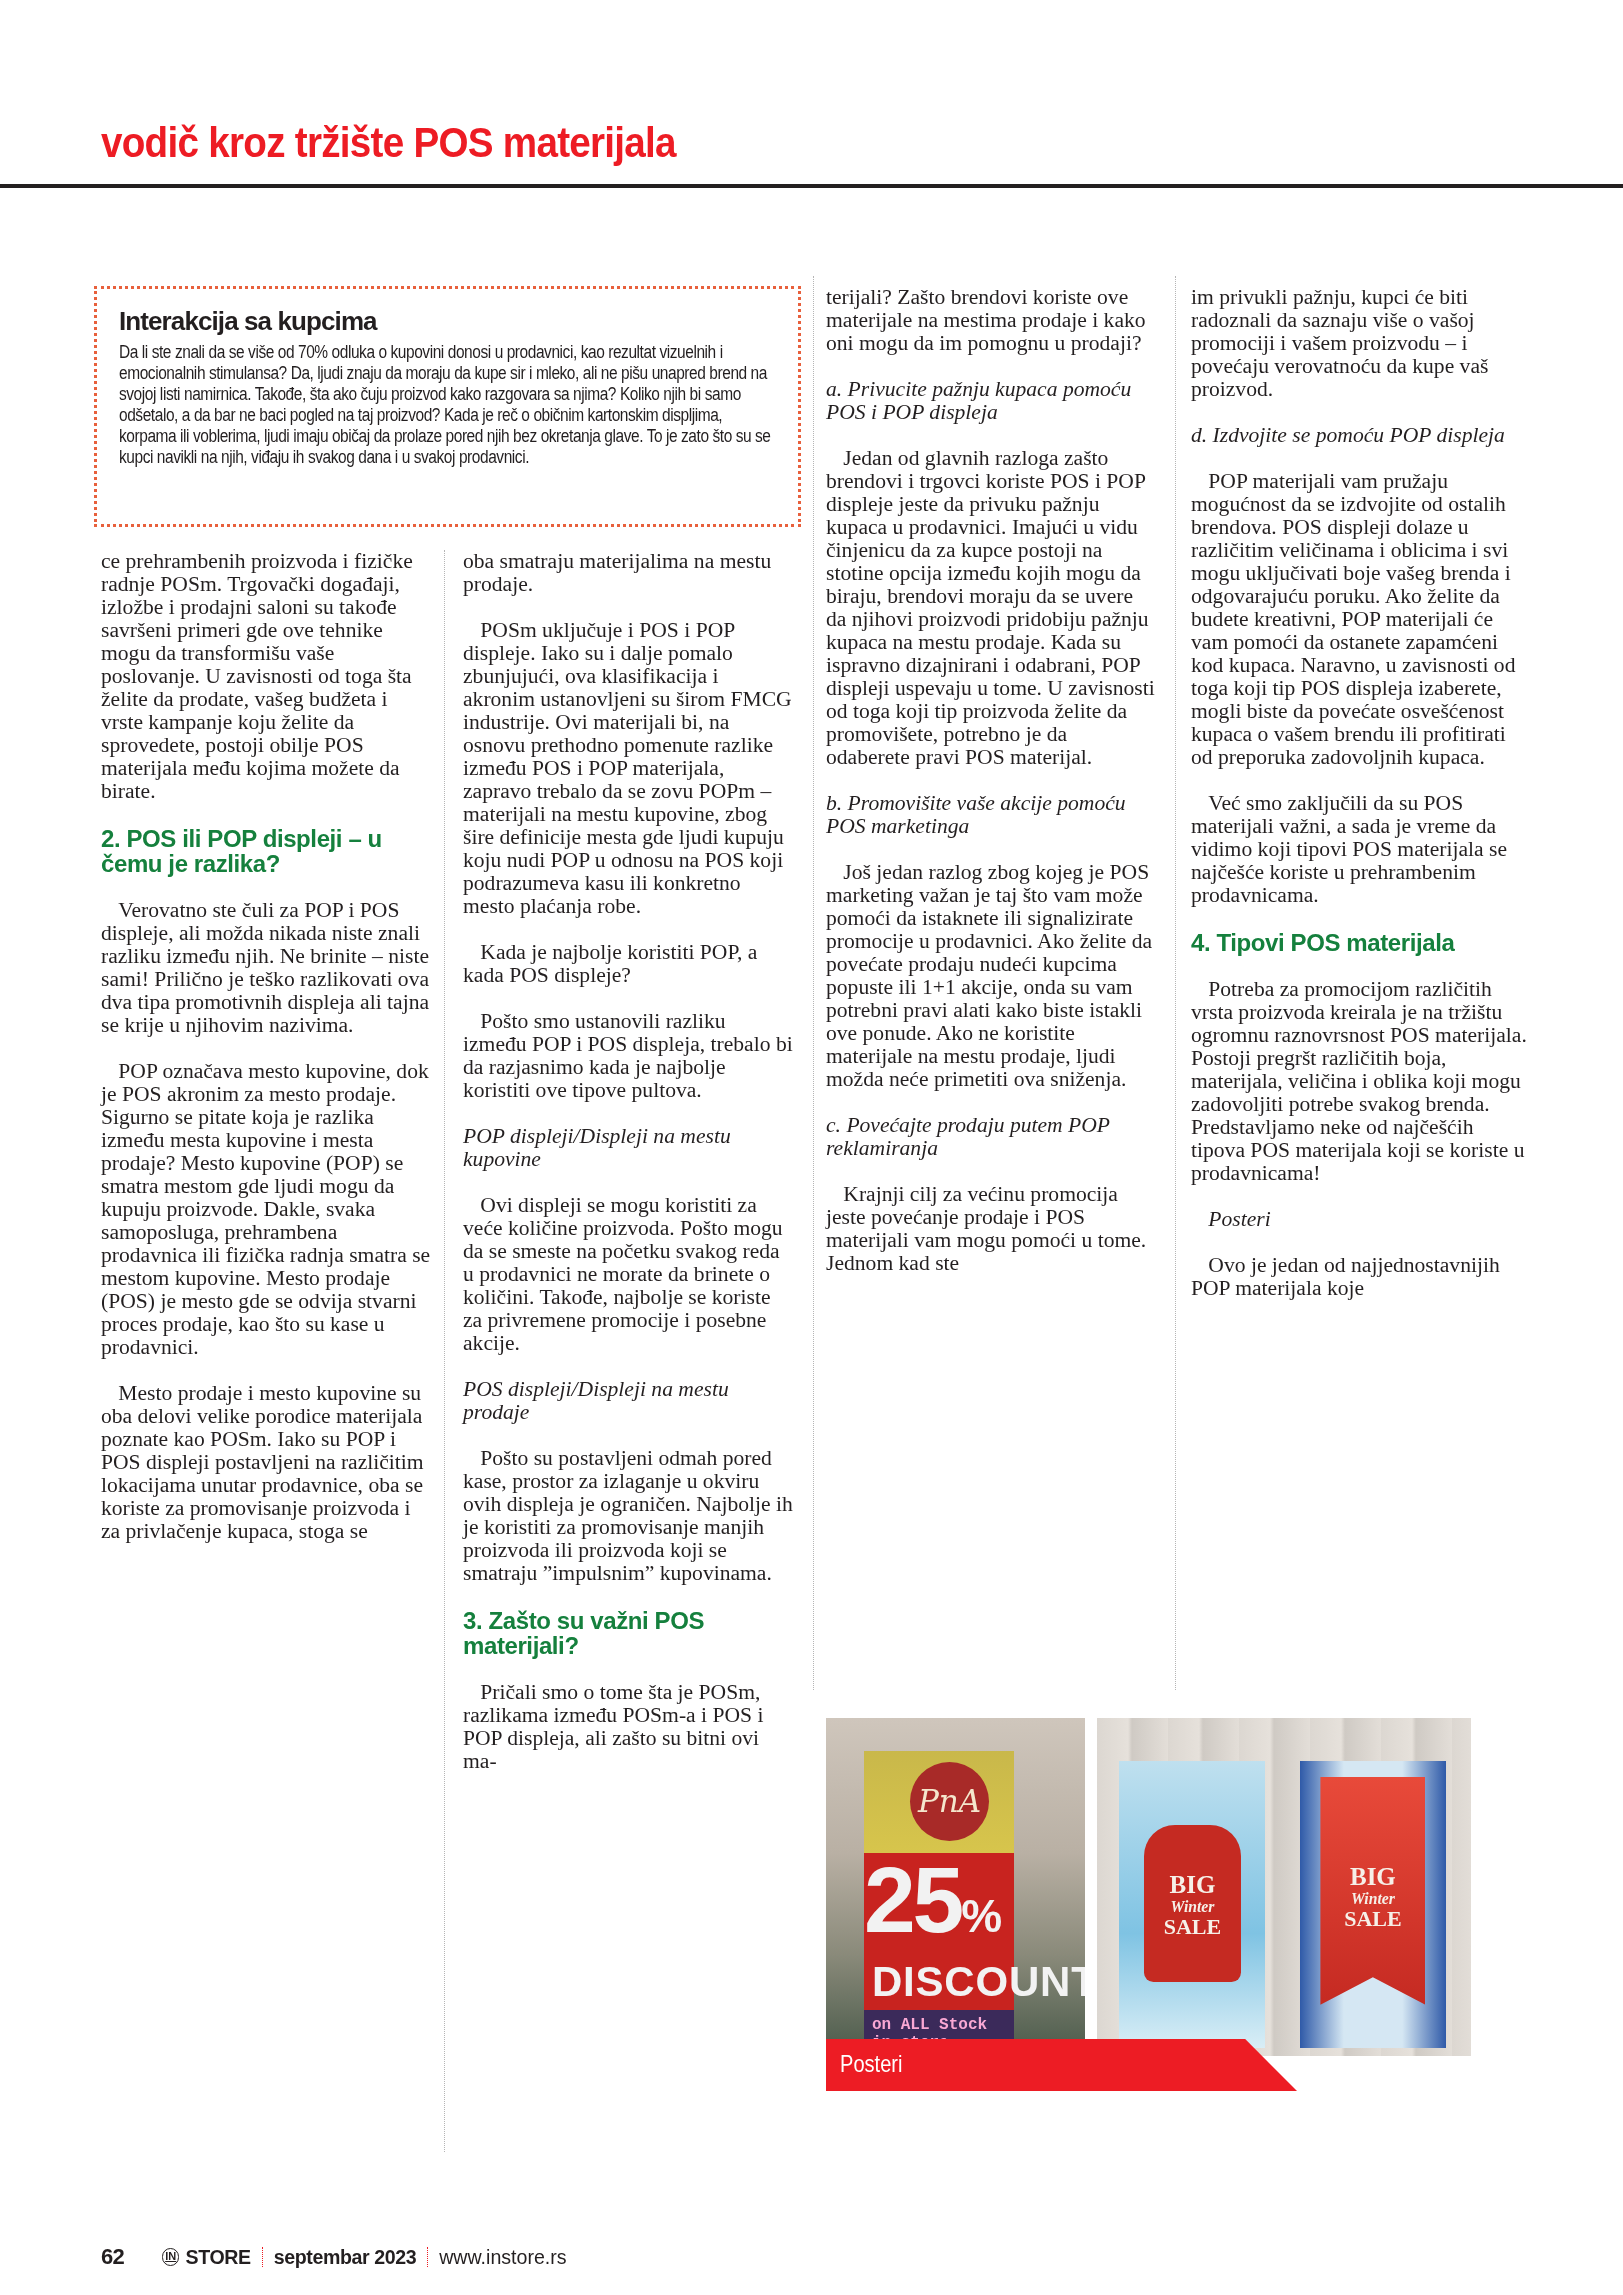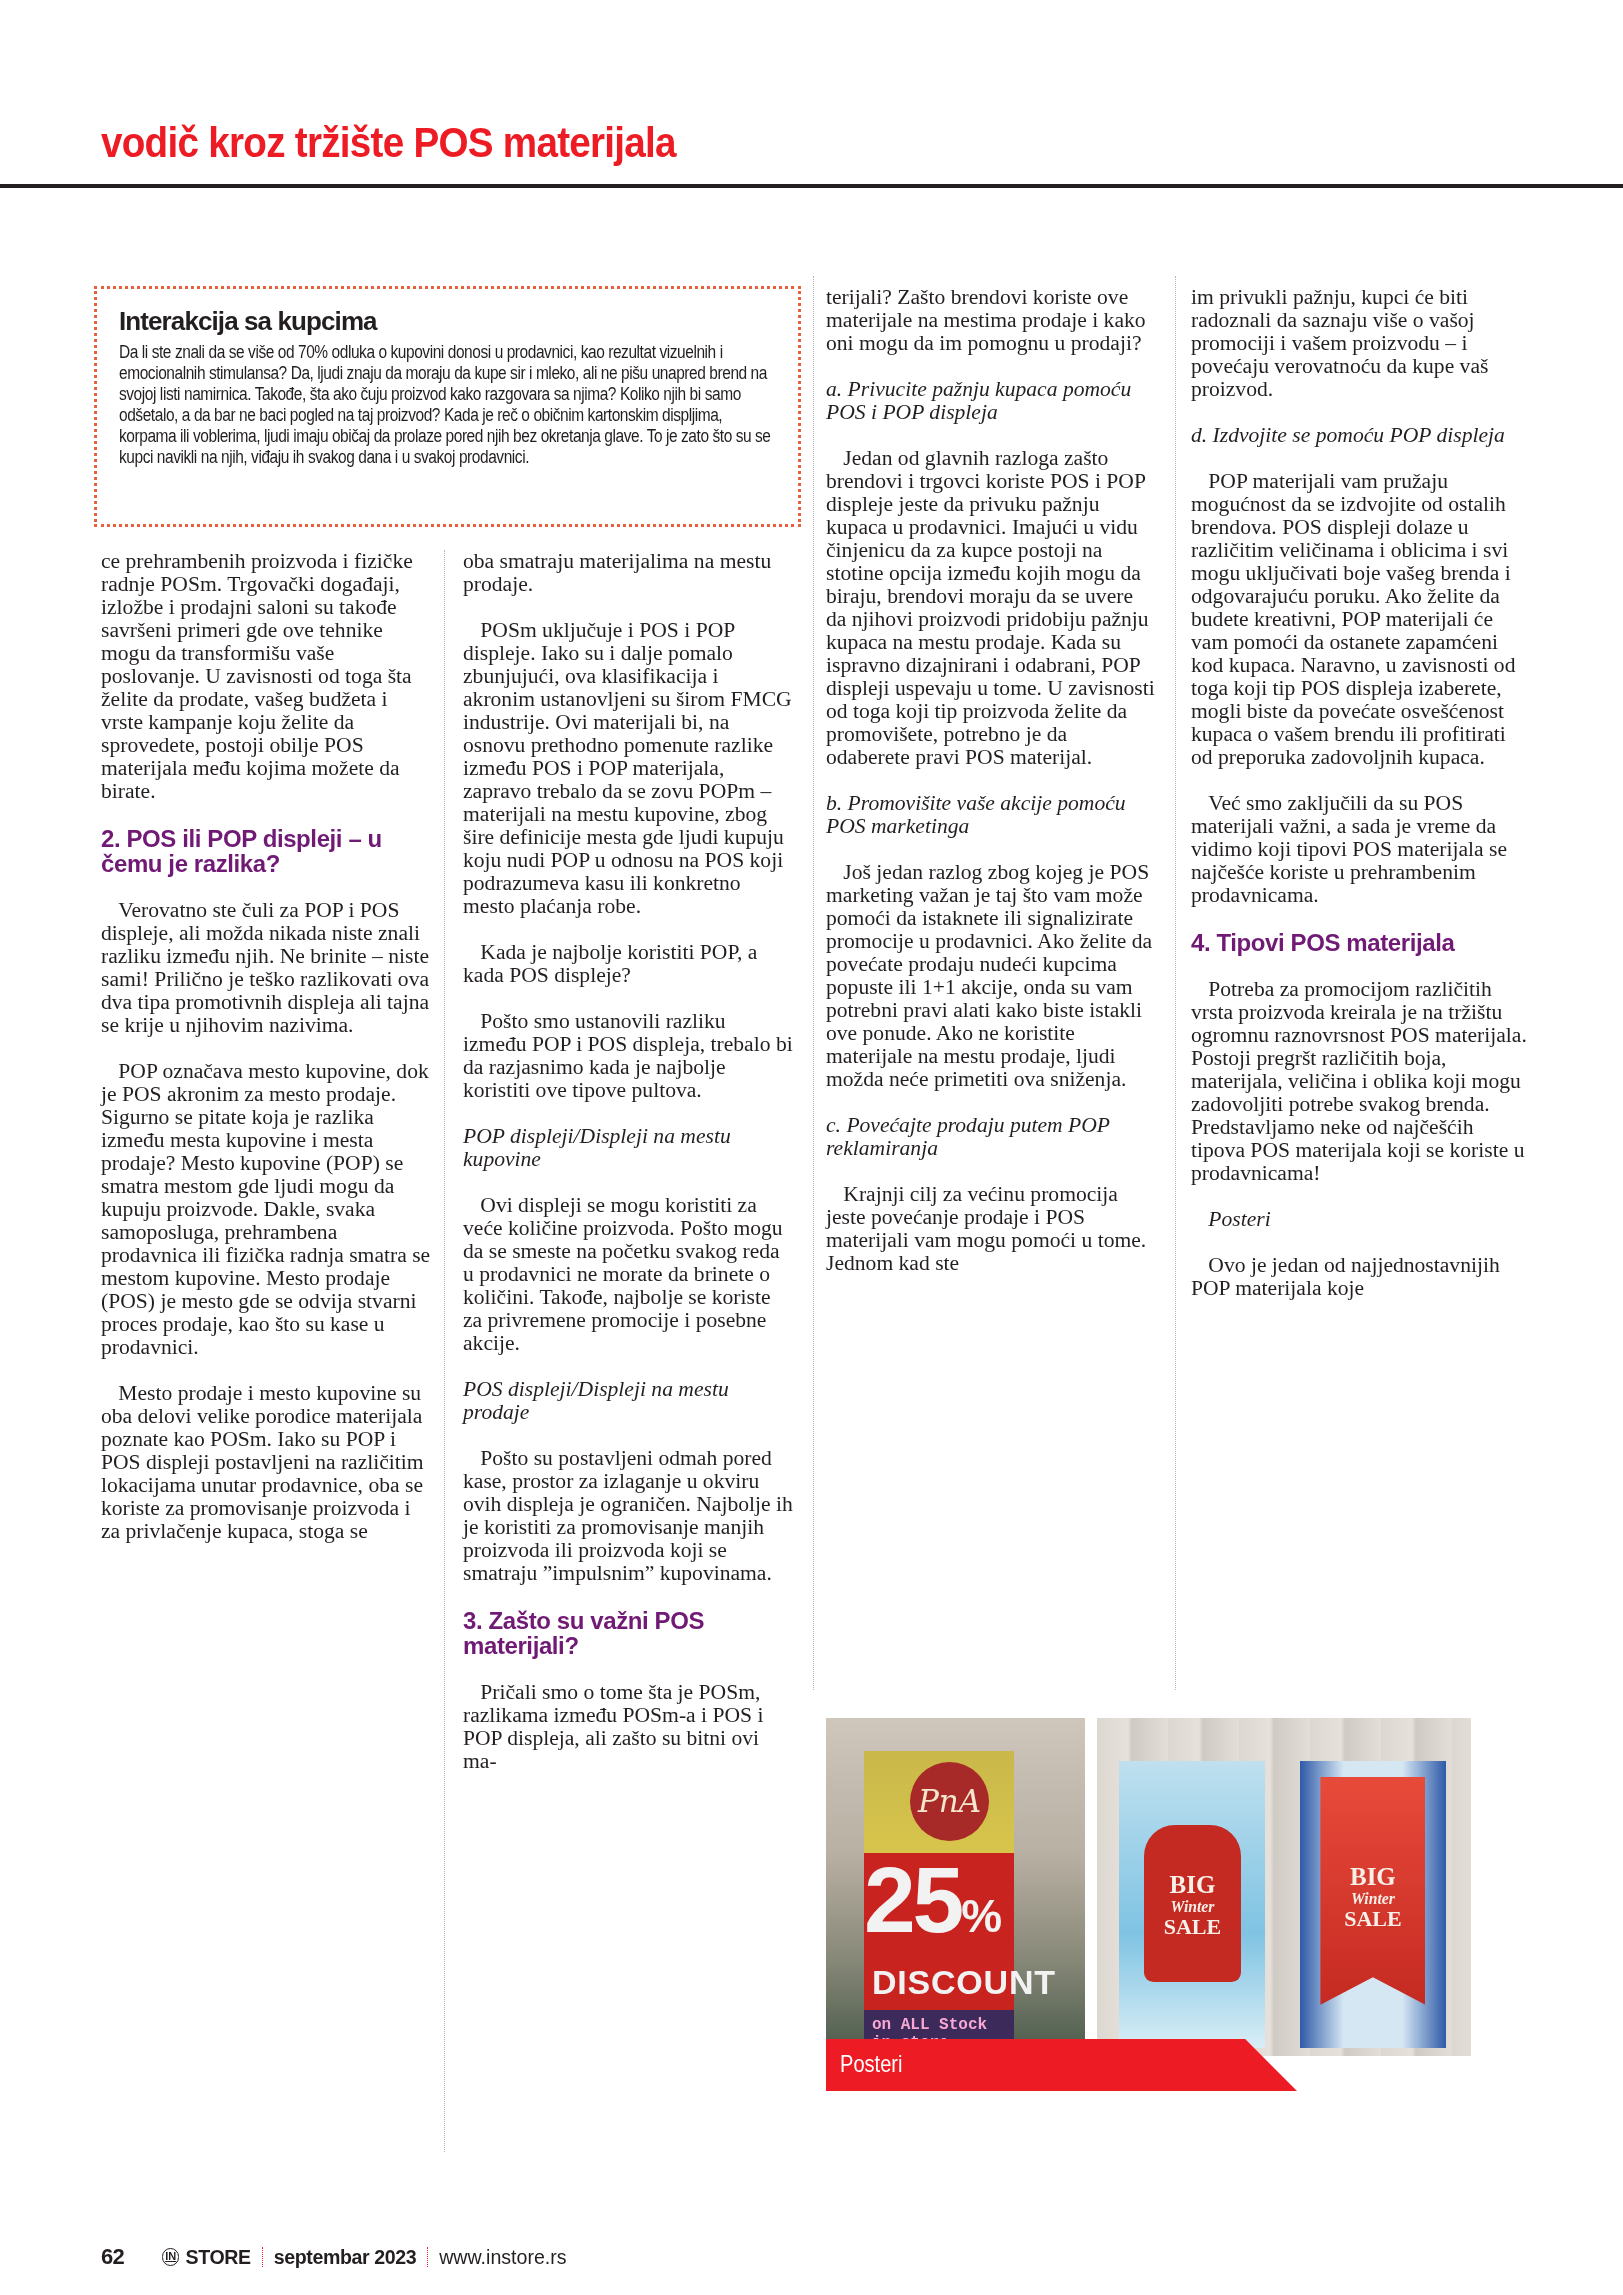--- a/index.html
+++ b/index.html
@@ -23,21 +23,21 @@
   .sidebox h3 { font-size: 26px; font-weight: 700; letter-spacing: -0.9px; margin-bottom: 4.7px; color: #231f20; }
   .sidebox p { font-size: 18px; line-height: 21px; letter-spacing: -0.5px; color: #231f20; transform: scaleX(0.86); transform-origin: left top; width: 116%; }
 
   .col { position: absolute; font-size: 21.6px; line-height: 23px; color: #231f20; }
   .col p { margin-bottom: 23px; text-align: left; }
   .col p.indent { text-indent: 17.3px; }
   .col p.ital { font-style: italic; }
   .col h2 {
     font-family: "Liberation Sans", "DejaVu Sans", sans-serif;
     font-weight: 700; font-size: 24px; line-height: 25px; letter-spacing: -0.4px;
-    margin-bottom: 23px; margin-top: 3.1px; color: #701a75;
+    margin-bottom: 23px; margin-top: 3.1px; color: #15803d;
   }
 
   .c1 { left: 101px; top: 550px; width: 330px; }
   .c2 { left: 463px; top: 550px; width: 330px; }
   .c3 { left: 826px; top: 286px; width: 330px; }
   .c4 { left: 1191px; top: 286px; width: 338px; }
 
   .divider { position: absolute; width: 0; border-left: 1.6px dotted #b5b5b5; }
   .d1 { left: 444px; top: 550px; height: 1602px; }
   .d2 { left: 813px; top: 276px; height: 1414px; }
@@ -48,21 +48,21 @@
     position: absolute; left: 0; top: 0; width: 259px; height: 338px;
     background: linear-gradient(180deg,#cfc6bc 0%,#b9b0a4 40%,#8a8a7a 70%,#4a5a4a 100%);
     overflow: hidden;
   }
   .poster-a { position: absolute; left: 38px; top: 33px; width: 150px; height: 314px; }
   .poster-a .top { height: 102px; background: linear-gradient(180deg,#c9b84a,#d7c54c); position: relative; }
   .poster-a .logo { position: absolute; left: 46px; top: 11px; width: 79px; height: 79px; border-radius: 50%; background: #a82a28; color: #f4e6cc; font-family: "DejaVu Serif", serif; font-style: italic; font-size: 31px; text-align: center; line-height: 79px; }
   .poster-a .red { background: #c8231f; height: 157px; position: relative; }
   .poster-a .big { color: #f2f2f2; font-family: "Liberation Sans", sans-serif; font-weight: 700; font-size: 93px; line-height: 94px; padding-left: 0; letter-spacing: -3.1px; }
   .poster-a .pct { font-size: 46px; letter-spacing: 0; }
-  .poster-a .disc { color: #f2f2f2; font-family: "Liberation Sans", sans-serif; font-weight: 700; font-size: 34px; line-height: 38px; padding-left: 7.9px; letter-spacing: 0.8px; }
+  .poster-a .disc { color: #f2f2f2; font-family: "Liberation Sans", sans-serif; font-weight: 700; font-size: 42px; line-height: 38px; padding-left: 7.9px; letter-spacing: 0.8px; }
   .poster-a .stock { background: #3b2a5a; color: #f9a8d4; font-family: Liberation Mono, monospace; font-weight: 700; font-size: 16px; padding: 6.3px 7.9px; height: 47px; }
 
   .photo-b {
     position: absolute; left: 271px; top: 0; width: 374px; height: 338px;
     background: repeating-linear-gradient(90deg,#dcd7d1 0px,#e6e1db 31px,#cfcac4 35px,#e3ded8 71px);
   }
   .banner { position: absolute; top: 43px; width: 146px; height: 287px; }
   .banner.b1 { left: 22px; background: linear-gradient(180deg,#bfe0ef,#7fc3e3 60%,#d9eef6); }
   .banner.b2 { left: 203px; background: linear-gradient(90deg,#2f5aa8,#d5e7f3 30%,#d5e7f3 70%,#2f5aa8); }
   .tag { position: absolute; left: 25px; top: 64px; width: 97px; height: 157px; background: #c52a22; border-radius: 31px 31px 9.4px 9.4px; color: #f6f0e8; text-align: center; font-family: "Liberation Serif", serif; font-weight: 700; }

